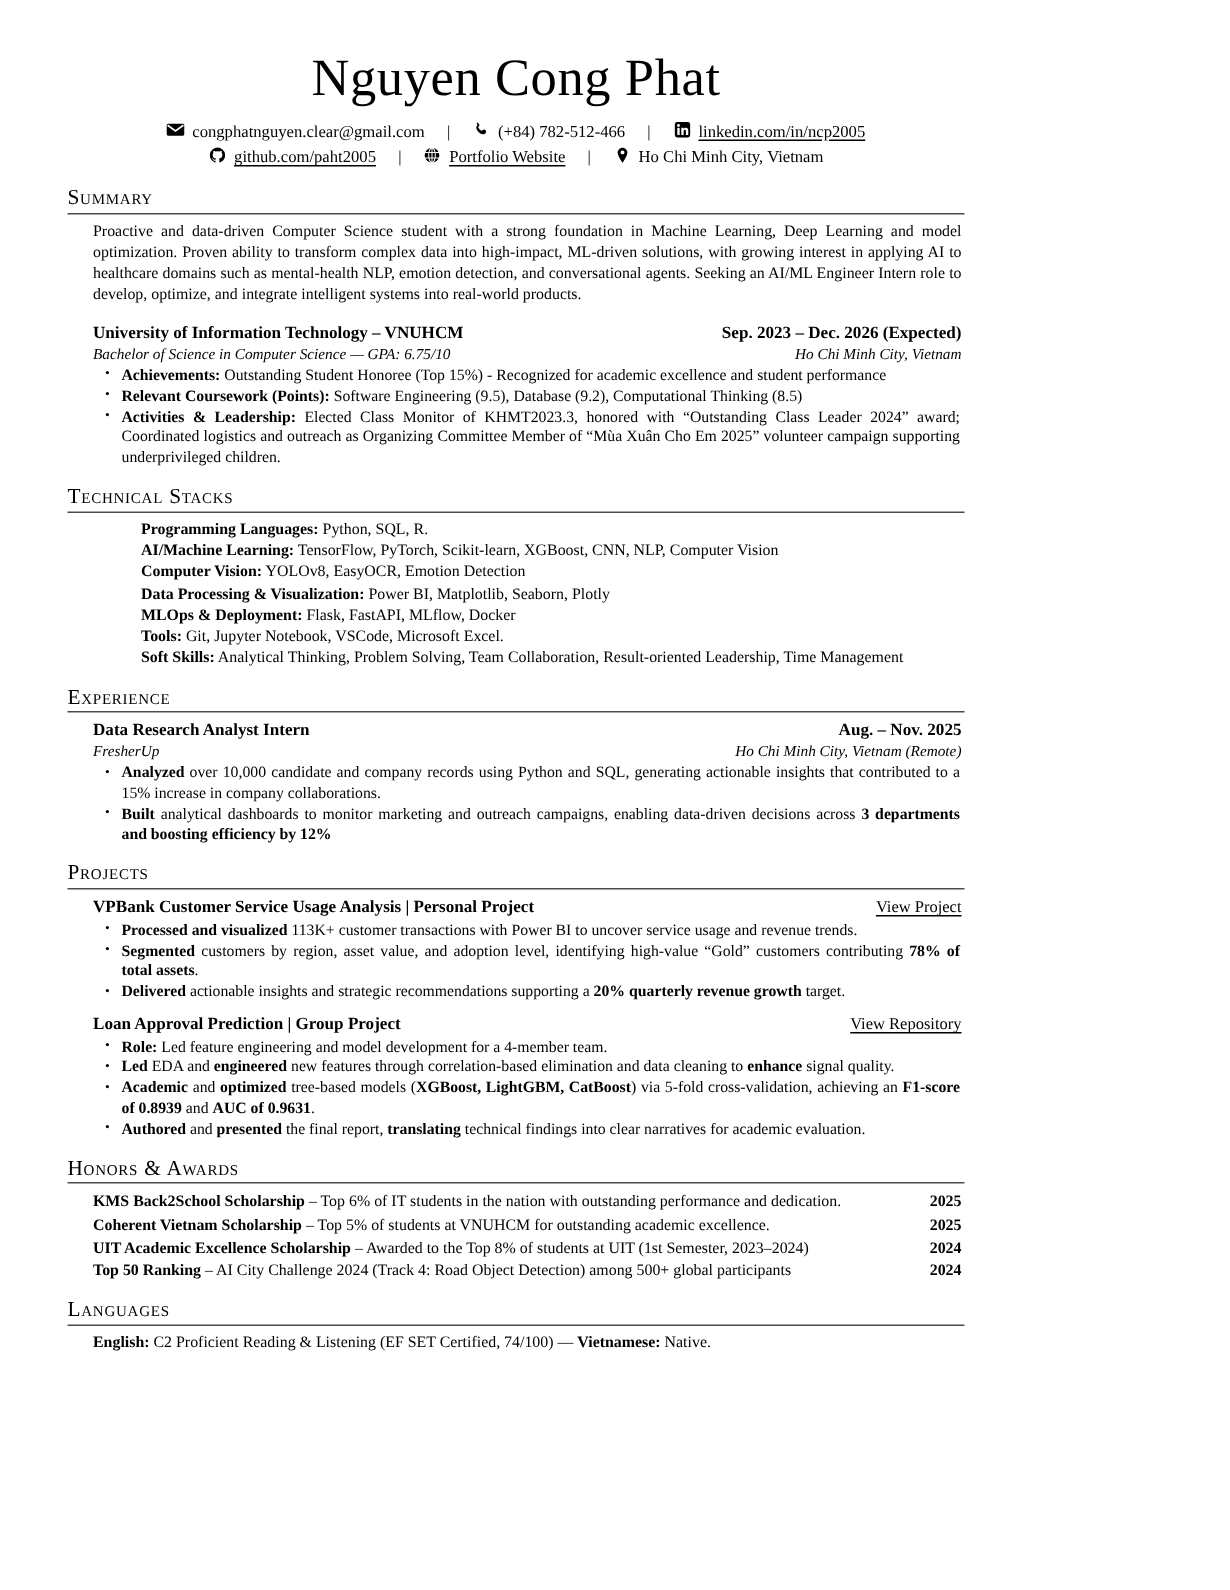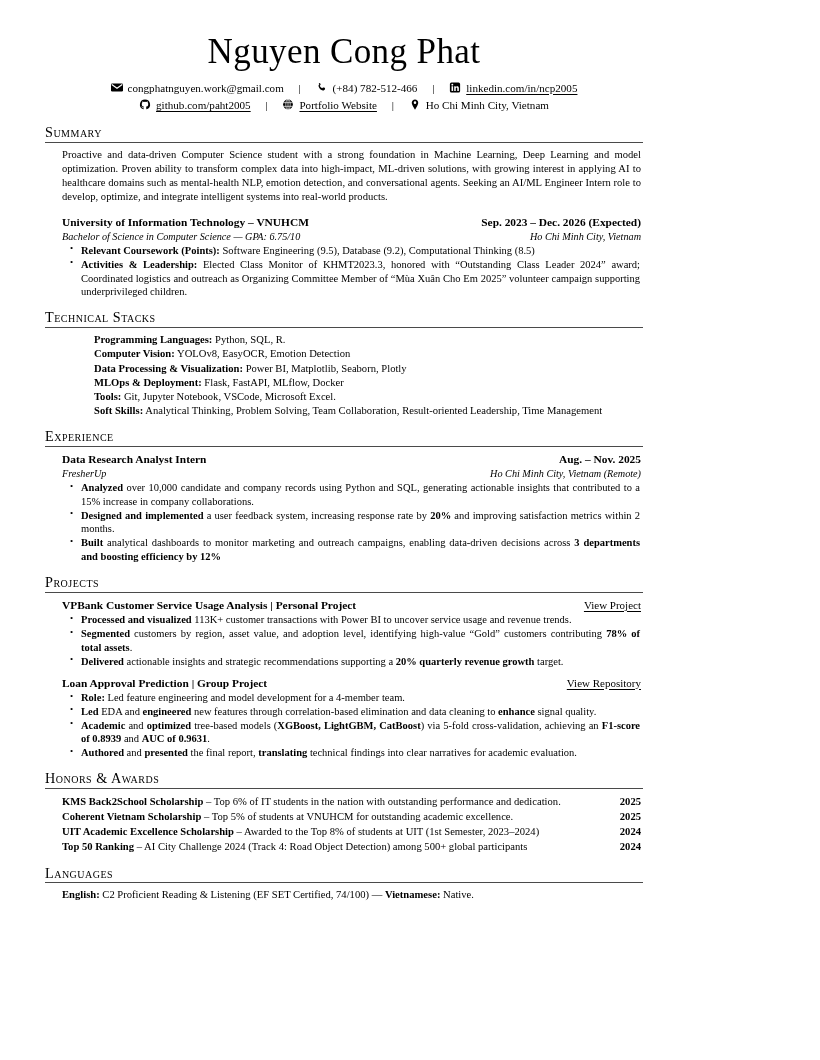--- a/index.html
+++ b/index.html
@@ -146,21 +146,21 @@
   <h1 class="name">Nguyen Cong Phat</h1>
 
   <div class="contact-row">
     <span class="contact-item">
       <span class="ico">
         <svg viewBox="0 0 16 12">
             <rect x="0" y="0.6" width="16" height="10.8" rx="1.6" fill="#000"></rect>
             <path d="M1 2 L8 7 L15 2" stroke="#fff" stroke-width="1.5" fill="none"></path>
           </svg>
       </span>
-      <span>congphatnguyen.work@gmail.com</span>
+      <span>congphatnguyen.clear@gmail.com</span>
     </span>
     <span class="sep">|</span>
     <span class="contact-item">
       <span class="ico">
         <svg viewBox="0 0 16 16">
             <path d="M3.2 1.5c1.2-.6 2 .2 2.5 1.2.5 1 .2 1.6-.4 2.1-.5.4-.6.7-.3 1.3.5 1.1 1.6 2.2 2.7 2.7.6.3.9.2 1.3-.3.5-.6 1.1-.9 2.1-.4 1 .5 1.8 1.3 1.2 2.5-.5 1-1.6 1.9-2.9 1.8C6.4 12.2 3.8 9.6 3 6.3c-.3-1.3.6-2.4 1.2-2.9z" fill="#000"></path>
           </svg>
       </span>
       <span>(+84) 782-512-466</span>
     </span>
@@ -225,30 +225,32 @@
     <div class="sec-body">
       <div class="row2">
         <span class="ttl">University of Information Technology – VNUHCM</span>
         <span class="ttl-right">Sep. 2023 – Dec. 2026 (Expected)</span>
       </div>
       <div class="row2">
         <span class="sub">Bachelor of Science in Computer Science — GPA: 6.75/10</span>
         <span class="sub-right">Ho Chi Minh City, Vietnam</span>
       </div>
       <ul class="b" id="edu-bullets">
+          <li><b>Achievements:</b><span> Outstanding Student Honoree (Top 15%) - Recognized for academic excellence and student performance</span></li>
           <li><b>Relevant Coursework (Points):</b><span> Software Engineering (9.5), Database (9.2), Computational Thinking (8.5)</span></li>
           <li><b>Activities &amp; Leadership:</b><span> Elected Class Monitor of KHMT2023.3, honored with “Outstanding Class Leader 2024” award; Coordinated logistics and outreach as Organizing Committee Member of “Mùa Xuân Cho Em 2025” volunteer campaign supporting underprivileged children.</span></li>
         </ul>
     </div>
   </div>
 
   <div class="section">
     <div class="sec-head">Technical Stacks</div>
     <div class="sec-body" id="skills-body">
         <div class="skill-line"><b>Programming Languages:</b><span> Python, SQL, R.</span></div>
+        <div class="skill-line"><b>AI/Machine Learning:</b><span> TensorFlow, PyTorch, Scikit-learn, XGBoost, CNN, NLP, Computer Vision</span></div>
         <div class="skill-line"><b>Computer Vision:</b><span> YOLOv8, EasyOCR, Emotion Detection</span></div>
         <div class="skill-line"><b>Data Processing &amp; Visualization:</b><span> Power BI, Matplotlib, Seaborn, Plotly</span></div>
         <div class="skill-line"><b>MLOps &amp; Deployment:</b><span> Flask, FastAPI, MLflow, Docker</span></div>
         <div class="skill-line"><b>Tools:</b><span> Git, Jupyter Notebook, VSCode, Microsoft Excel.</span></div>
         <div class="skill-line"><b>Soft Skills:</b><span> Analytical Thinking, Problem Solving, Team Collaboration, Result-oriented Leadership, Time Management</span></div>
       </div>
   </div>
 
   <div class="section">
     <div class="sec-head">Experience</div>
@@ -257,21 +259,20 @@
           <div class="row2">
             <span class="ttl">Data Research Analyst Intern</span>
             <span class="ttl-right">Aug. – Nov. 2025</span>
           </div>
           <div class="row2">
             <span class="sub">FresherUp</span>
             <span class="sub-right">Ho Chi Minh City, Vietnam (Remote)</span>
           </div>
           <ul class="b">
             <li><b>Analyzed</b> over 10,000 candidate and company records using Python and SQL, generating actionable insights that contributed to a 15% increase in company collaborations.</li>
-            <li><b>Designed and implemented</b> a user feedback system, increasing response rate by <b>20%</b> and improving satisfaction metrics within 2 months.</li>
             <li><b>Built</b> analytical dashboards to monitor marketing and outreach campaigns, enabling data-driven decisions across <b>3 departments and boosting efficiency by 12%</b></li>
           </ul>
         </div>
       </div>
   </div>
 
   <div class="section">
     <div class="sec-head">Projects</div>
     <div class="sec-body" id="proj-body">
         <div class="proj">

